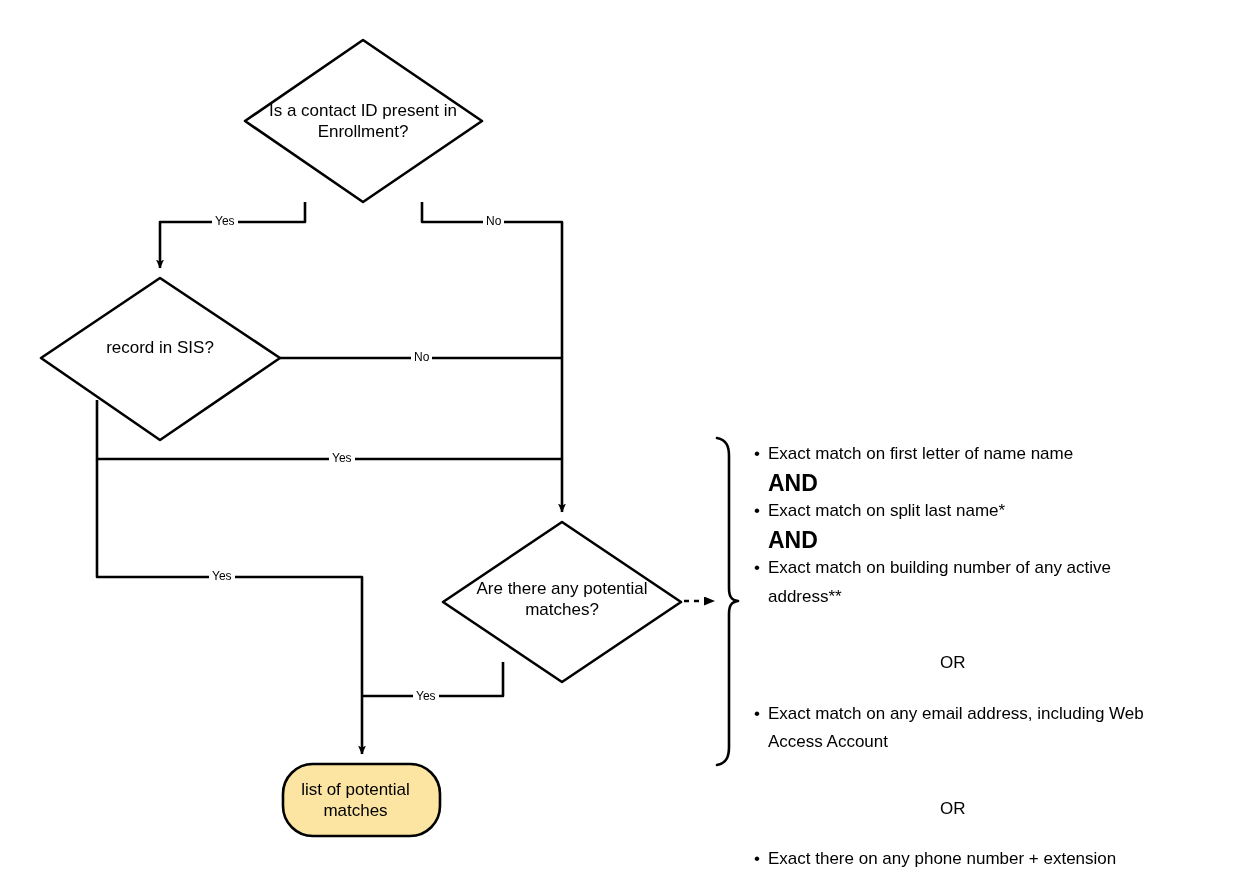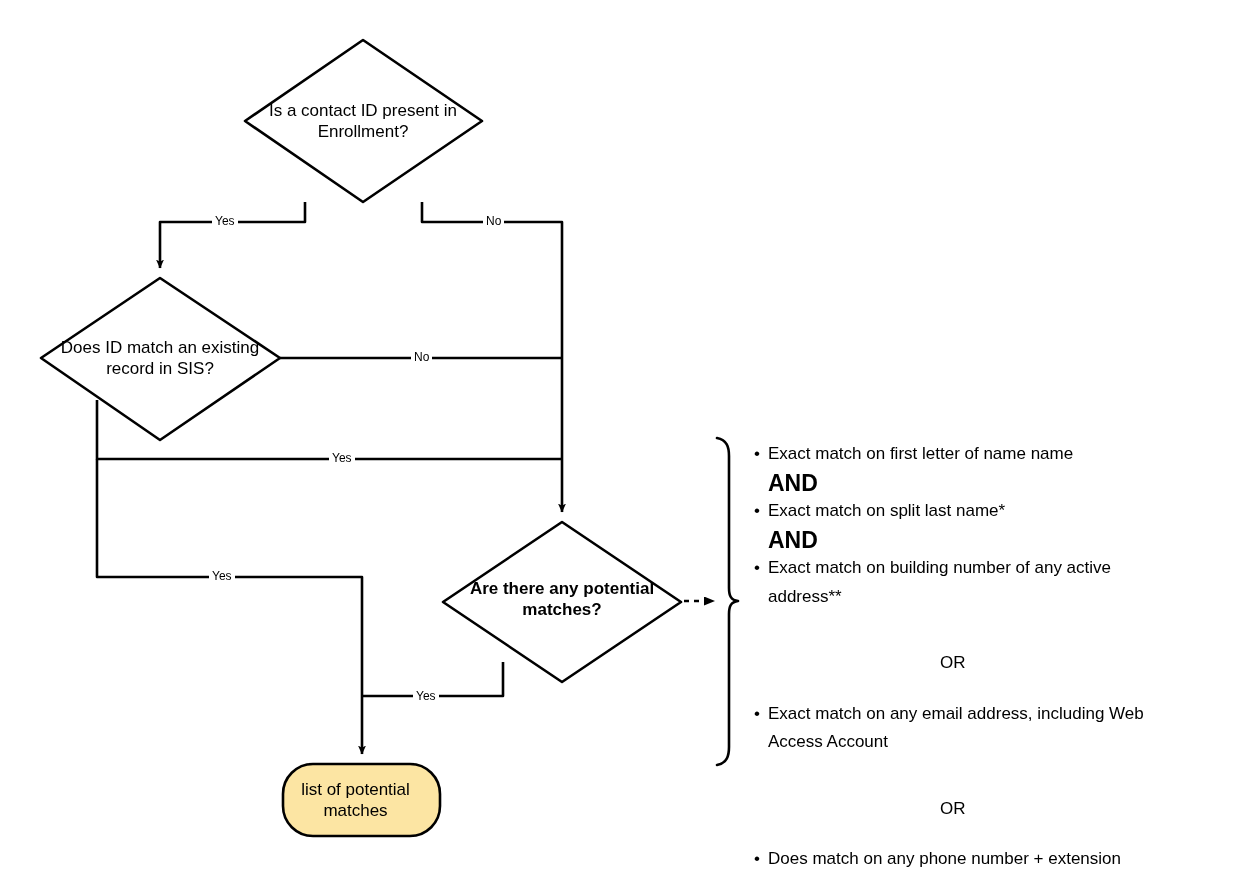--- a/index.html
+++ b/index.html
@@ -128,25 +128,24 @@
              L729,747
              C729,756 727,763 717,765" fill="none" stroke="#000000" stroke-width="2.6" stroke-linecap="round" stroke-linejoin="round"></path>
   </svg>
 
   <div class="node-text" style="left:243px; top:100px; width:240px;">
     <div>Is a contact ID present in</div>
     <div>Enrollment?</div>
   </div>
 
   <div class="node-text" style="left:38px; top:337px; width:244px;">
-    <div>Does ID match an existing</div>
     <div>record in SIS?</div>
   </div>
 
-  <div class="node-text" style="left:452px; top:578px; width:220px;font-weight:bold;">
+  <div class="node-text" style="left:452px; top:578px; width:220px;">
     <div>Are there any potential</div>
     <div>matches?</div>
   </div>
 
   <div class="node-text" style="left:283px; top:779px; width:145px;">
     <div>list of potential</div>
     <div>matches</div>
   </div>
 
   <div class="edge-label" style="left:212px; top:213px;">Yes</div>
@@ -189,19 +188,19 @@
         <span class="crit-bullet">•</span>
         <span>Exact match on any email address, including Web Access Account</span>
       </div>
     </div>
 
     <div class="crit-or">OR</div>
 
     <div class="crit-group">
       <div class="crit-item">
         <span class="crit-bullet">•</span>
-        <span>Does match on any phone number + extension</span>
+        <span>Exact there on any phone number + extension</span>
       </div>
     </div>
 
   </div>
 
 </div>
 
 </body></html>

